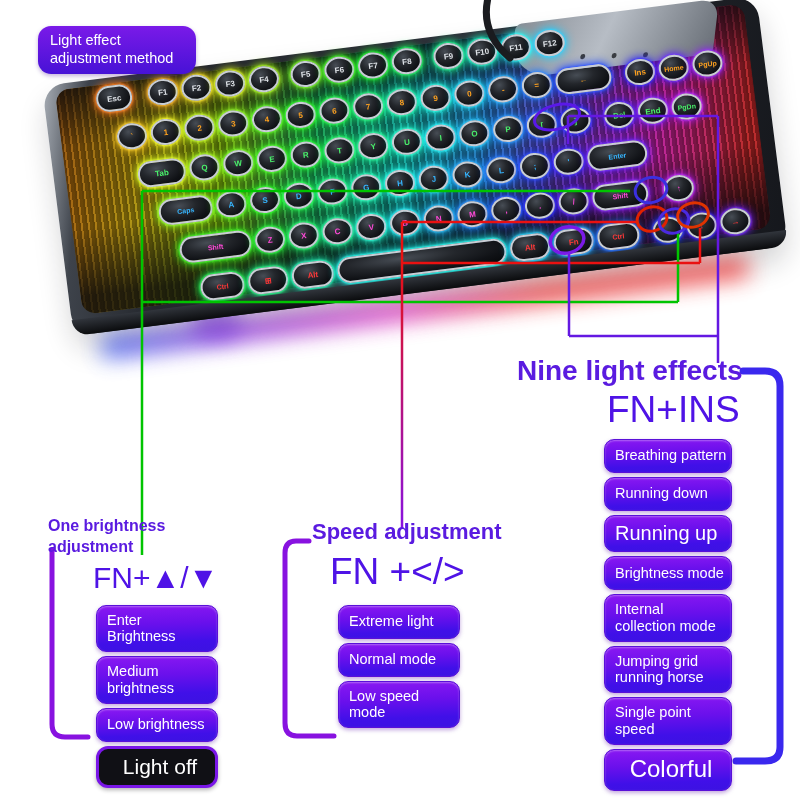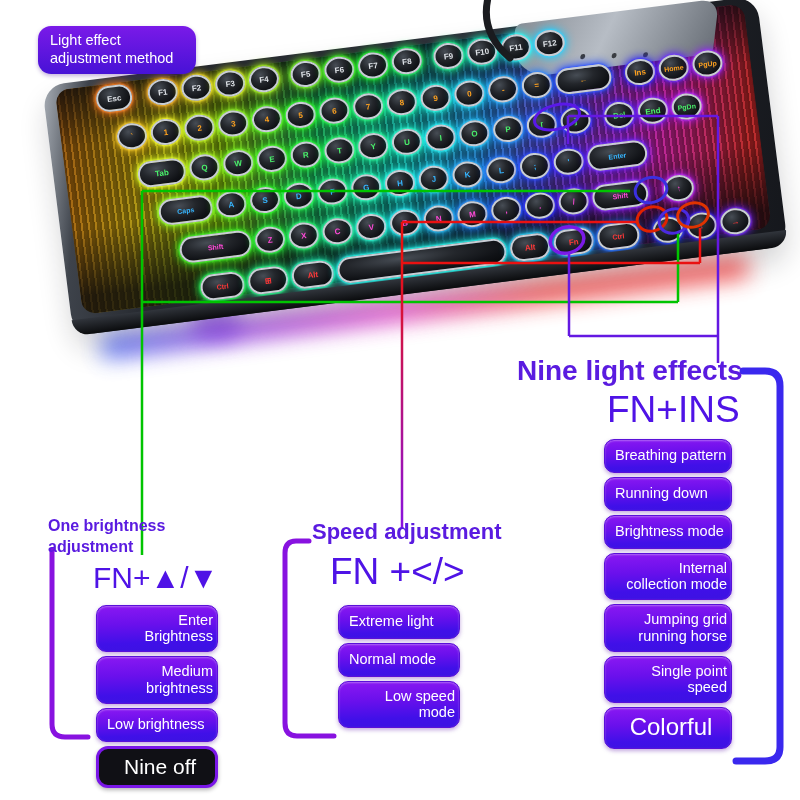--- a/index.html
+++ b/index.html
@@ -61,21 +61,21 @@
   
   .col{position:absolute;display:flex;flex-direction:column;gap:4px;z-index:6;}
   #brightness-col{left:96px;top:605px;width:122px;}
   #speed-col{left:338px;top:605px;width:122px;}
   #effects-col{left:604px;top:439px;width:128px;}
   .pill{box-sizing:border-box;min-height:34px;border-radius:10px;color:#fff;
         font-size:14.5px;line-height:1.12;padding:6px 4px 7px 10px;
         display:flex;flex-direction:column;justify-content:center;align-items:flex-start;
         background:linear-gradient(178deg,var(--pill-top) 0%,#6a10ec 40%,#4010e8 78%,var(--pill-bottom) 100%);
         border:1px solid #5a10d8;
-        box-shadow:inset 0 1px 2px rgba(255,255,255,.35),0 2px 4px rgba(80,0,160,.35);text-align:right;}
+        box-shadow:inset 0 1px 2px rgba(255,255,255,.35),0 2px 4px rgba(80,0,160,.35);}
   .pill.lg{font-size:20px;}
   .pill.xl{font-size:24px;align-items:center;}
   .pill.off{background:#101015;border:3px solid var(--lightoff-border);border-radius:12px;
         font-size:21px;align-items:center;box-shadow:0 2px 4px rgba(0,0,0,.3);}
 </style>
 </head>
 <body>
 
 <div id="stage">
 
@@ -218,36 +218,37 @@
   </svg>
 
   <div class="badge">Light effect adjustment method</div>
 
   <div class="title" id="brightness-title">One brightness adjustment</div>
   <div class="shortcut" id="brightness-shortcut">FN+▲/▼</div>
   <div class="col" id="brightness-col">
     <div class="pill">Enter Brightness</div>
     <div class="pill">Medium brightness</div>
     <div class="pill">Low brightness</div>
-    <div class="pill off">Nine off</div>
+    <div class="pill off">Light off</div>
   </div>
 
   <div class="title" id="speed-title">Speed adjustment</div>
   <div class="shortcut" id="speed-shortcut">FN +&lt;/&gt;</div>
   <div class="col" id="speed-col">
     <div class="pill">Extreme light</div>
     <div class="pill">Normal mode</div>
     <div class="pill">Low speed mode</div>
   </div>
 
   <div class="title" id="effects-title">Nine light effects</div>
   <div class="shortcut" id="effects-shortcut">FN+INS</div>
   <div class="col" id="effects-col">
     <div class="pill">Breathing pattern</div>
     <div class="pill">Running down</div>
+    <div class="pill lg">Running up</div>
     <div class="pill">Brightness mode</div>
     <div class="pill">Internal collection mode</div>
     <div class="pill">Jumping grid running horse</div>
     <div class="pill">Single point speed</div>
     <div class="pill xl">Colorful</div>
 
   </div>
 
 </div>
 

